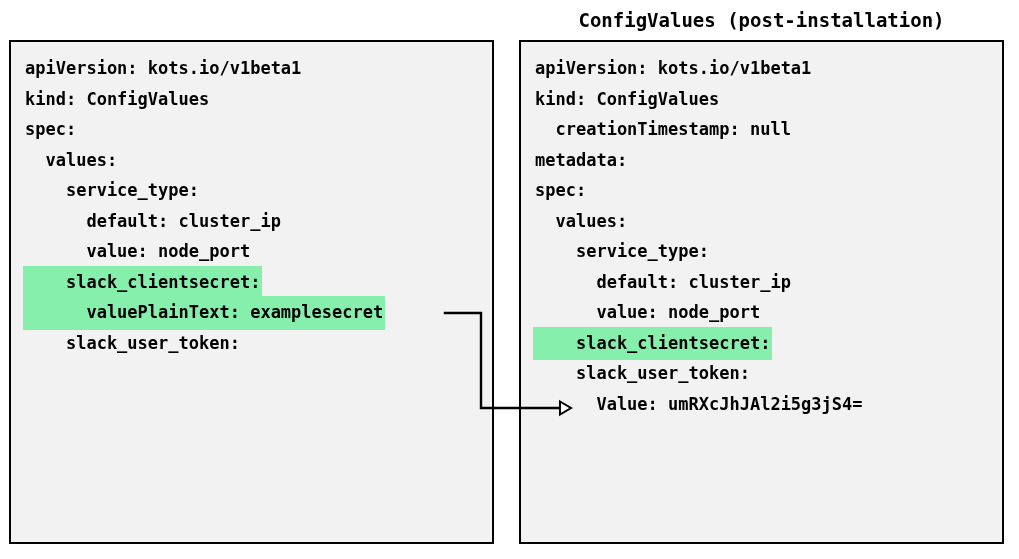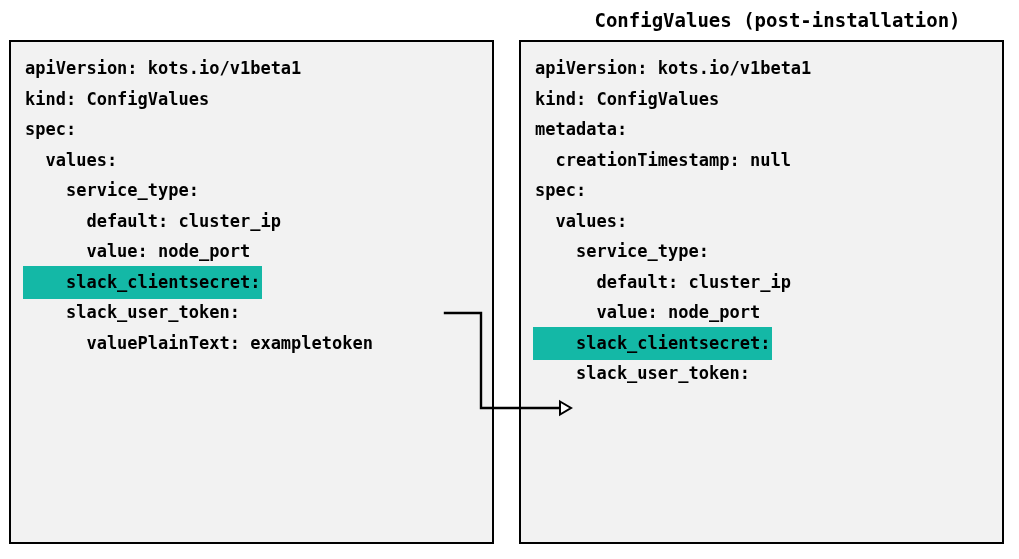--- a/index.html
+++ b/index.html
@@ -27,21 +27,21 @@
     font-size: 19px;
     font-weight: bold;
     color: #000000;
     letter-spacing: 0px;
     white-space: pre;
     text-align: center;
     top: 8px;
     line-height: 24px;
   }
   #title-left  { left: 9px;   width: 485px; }
-  #title-right { left: 535px; width: 485px; }
+  #title-right { left: 519px; width: 485px; }
 
   
   .panel-box {
     position: absolute;
     top: 40px;
     height: 504px;
     background: #f2f2f2;
     border: 2px solid #000000;
     box-sizing: border-box;
     overflow: hidden;
@@ -67,21 +67,21 @@
     color: #000000;
     white-space: pre;
     padding-left: 12px;
   }
   .code-line .txt {
     display: inline-block;
     white-space: pre;
     padding: 1px 2px 2px 2px;
   }
   .code-line.hl .txt {
-    background: #14b8a6;
+    background: #86efac;
   }
 
   
   .connector {
     position: absolute;
     left: 0;
     top: 0;
     width: 1019px;
     height: 559px;
     pointer-events: none;
@@ -98,38 +98,39 @@
   <div class="panel-box" id="box-left">
     <div class="code-block" id="code-left">
         <div class="code-line"><span class="txt">apiVersion: kots.io/v1beta1</span></div>
         <div class="code-line"><span class="txt">kind: ConfigValues</span></div>
         <div class="code-line"><span class="txt">spec:</span></div>
         <div class="code-line"><span class="txt">  values:</span></div>
         <div class="code-line"><span class="txt">    service_type:</span></div>
         <div class="code-line"><span class="txt">      default: cluster_ip</span></div>
         <div class="code-line"><span class="txt">      value: node_port</span></div>
         <div class="code-line hl"><span class="txt">    slack_clientsecret:</span></div>
+        <div class="code-line hl"><span class="txt">      valuePlainText: examplesecret</span></div>
         <div class="code-line"><span class="txt">    slack_user_token:</span></div>
-        <div class="code-line"><span class="txt">      valuePlainText: exampletoken</span></div>
       </div>
   </div>
 
   <div class="panel-box" id="box-right">
     <div class="code-block" id="code-right">
         <div class="code-line"><span class="txt">apiVersion: kots.io/v1beta1</span></div>
         <div class="code-line"><span class="txt">kind: ConfigValues</span></div>
+        <div class="code-line"><span class="txt">  creationTimestamp: null</span></div>
         <div class="code-line"><span class="txt">metadata:</span></div>
-        <div class="code-line"><span class="txt">  creationTimestamp: null</span></div>
         <div class="code-line"><span class="txt">spec:</span></div>
         <div class="code-line"><span class="txt">  values:</span></div>
         <div class="code-line"><span class="txt">    service_type:</span></div>
         <div class="code-line"><span class="txt">      default: cluster_ip</span></div>
         <div class="code-line"><span class="txt">      value: node_port</span></div>
         <div class="code-line hl"><span class="txt">    slack_clientsecret:</span></div>
         <div class="code-line"><span class="txt">    slack_user_token:</span></div>
+        <div class="code-line"><span class="txt">      Value: umRXcJhJAl2i5g3jS4=</span></div>
       </div>
   </div>
 
   <svg class="connector" viewBox="0 0 1019 559">
     <polyline points="445,313 481,313 481,408 560,408" fill="none" stroke="#000000" stroke-width="2.4" stroke-linecap="square" stroke-linejoin="miter"></polyline>
     <polygon points="560,401.5 571,408 560,414.5" fill="#ffffff" stroke="#000000" stroke-width="2" stroke-linejoin="miter"></polygon>
   </svg>
 
 </div>
 

